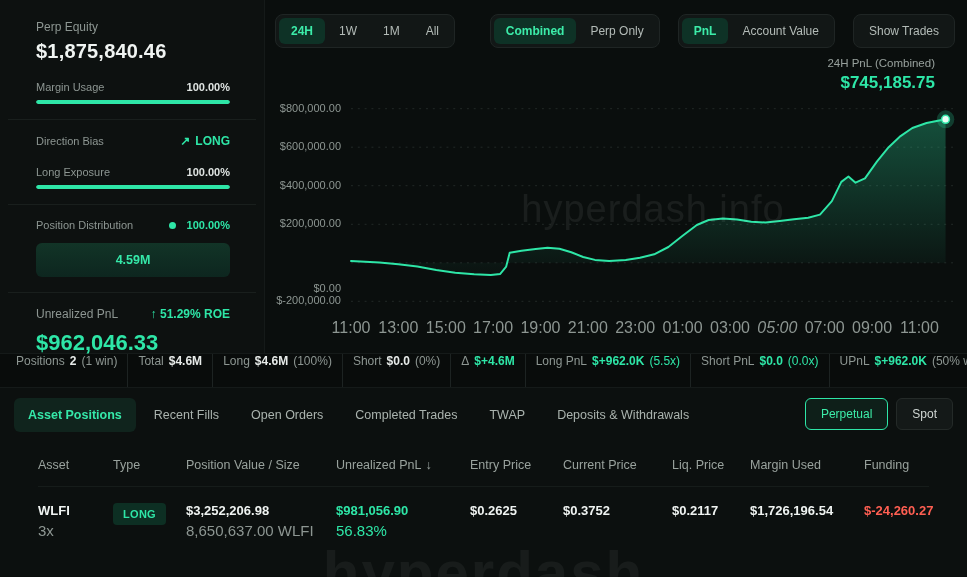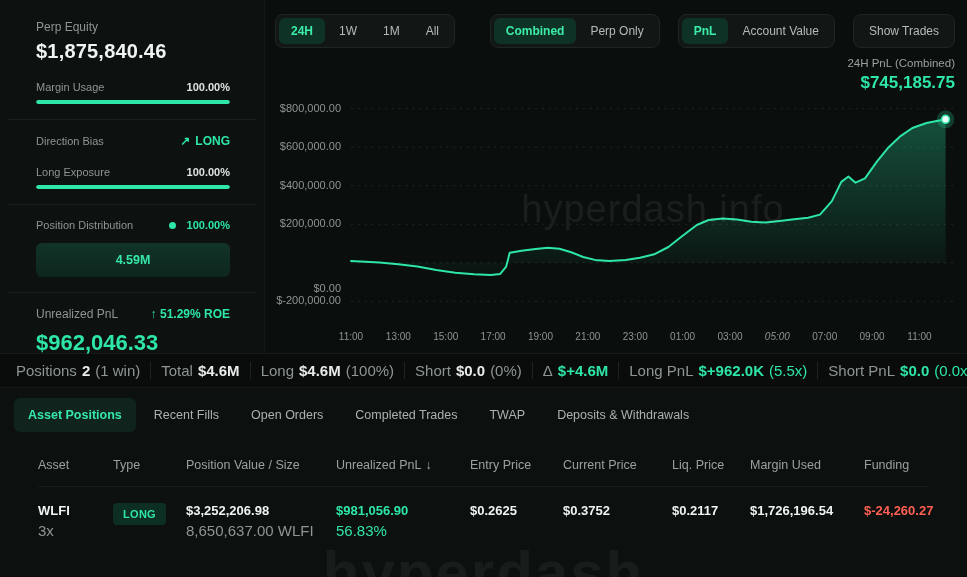--- a/index.html
+++ b/index.html
@@ -28,38 +28,38 @@
   .upnl-value{font-size:22px;font-weight:700;color:#2ee6a7;margin-top:9px}
 
   
   .chart-area{flex:1;padding:14px 12px 0 10px;position:relative;min-width:0}
   .toolbar{display:flex;justify-content:space-between;align-items:center}
   .pill-group{display:flex;gap:2px;background:#121716;border:1px solid #1f2524;border-radius:8px;padding:3px}
   .view-groups{display:flex;gap:18px}
   .pill{border:none;background:transparent;color:#b3bbb7;font-size:12px;font-family:inherit;
     padding:6px 12px;border-radius:6px;cursor:pointer;white-space:nowrap}
   .pill.active{background:#0e3226;color:#3ceca9;font-weight:600}
-  .chart-header{text-align:right;margin:9px 0 0 0}
+  .chart-header{text-align:right;margin:9px 20px 0 0}
   .chart-header-label{font-size:11.5px;color:#98a19d}
   .chart-header-value{font-size:17px;font-weight:700;color:#2ee6a7;margin-top:4px}
   .chart-wrap{display:flex;margin-top:8px}
   .y-axis{width:76px;flex:0 0 76px;position:relative;height:208px}
   .y-tick{position:absolute;right:10px;font-size:11px;color:#8d9692;white-space:nowrap}
   .plot{flex:1;height:208px;position:relative;min-width:0}
   .plot svg{position:absolute;inset:0;width:100%;height:100%;overflow:visible}
   .grid-line{stroke:#232a28;stroke-width:1;stroke-dasharray:2 5}
   .pnl-line{fill:none;stroke-width:2;stroke-linejoin:round;stroke-linecap:round}
   .x-axis{position:relative;height:26px;margin-left:76px;margin-top:6px}
-  .x-tick{position:absolute;top:16px;transform:translateX(-50%);font-size:10px;color:#8d9692;white-space:nowrap}
+  .x-tick{position:absolute;top:4px;transform:translateX(-50%);font-size:16px;color:#8d9692;white-space:nowrap}
   .chart-watermark{position:absolute;left:50%;top:52%;transform:translate(-50%,-50%);
     font-size:38px;color:#cfd8d4;opacity:.08;letter-spacing:1px;pointer-events:none;white-space:nowrap}
 
   
-  .stats-bar{height:34px;display:flex;align-items:center;padding:0 6px;background:#090c0b;
-    border-bottom:1px solid #151a19;font-size:15px;overflow:hidden}
+  .stats-bar{height:34px;display:flex;padding:0 6px;background:#090c0b;
+    border-bottom:1px solid #151a19;font-size:12px;overflow:hidden}
   .stat-item{display:flex;align-items:baseline;gap:5px;padding:0 10px;border-left:1px solid #1d2322;white-space:nowrap}
   .stat-item:first-child{border-left:none}
   .stat-label{color:#8d9692}
   .stat-value{color:#e7ebe9;font-weight:700}
   .stat-extra{color:#8d9692}
   .stat-value.green,.stat-extra.green{color:#2ee6a7}
 
   
   .bottom{background:#0c100f;padding:10px 14px 0 14px;position:relative;height:188px}
   .tabs-row{display:flex;justify-content:space-between;align-items:flex-start}
@@ -267,20 +267,24 @@
   <div class="bottom">
     <div class="tabs-row">
       <div class="tabs" id="tabs">
           <button class="tab active">Asset Positions</button>
           <button class="tab">Recent Fills</button>
           <button class="tab">Open Orders</button>
           <button class="tab">Completed Trades</button>
           <button class="tab">TWAP</button>
           <button class="tab">Deposits &amp; Withdrawals</button>
         </div>
+      <div class="market-toggle" id="market-toggle">
+          <button class="market-pill active">Perpetual</button>
+          <button class="market-pill">Spot</button>
+        </div>
     </div>
 
     <div class="table">
       <div class="grid-row table-head" id="table-head">
           <div class="th">Asset</div>
           <div class="th">Type</div>
           <div class="th">Position Value / Size</div>
           <div class="th">Unrealized PnL<span class="sort-arrow">↓</span></div>
           <div class="th">Entry Price</div>
           <div class="th">Current Price</div>

